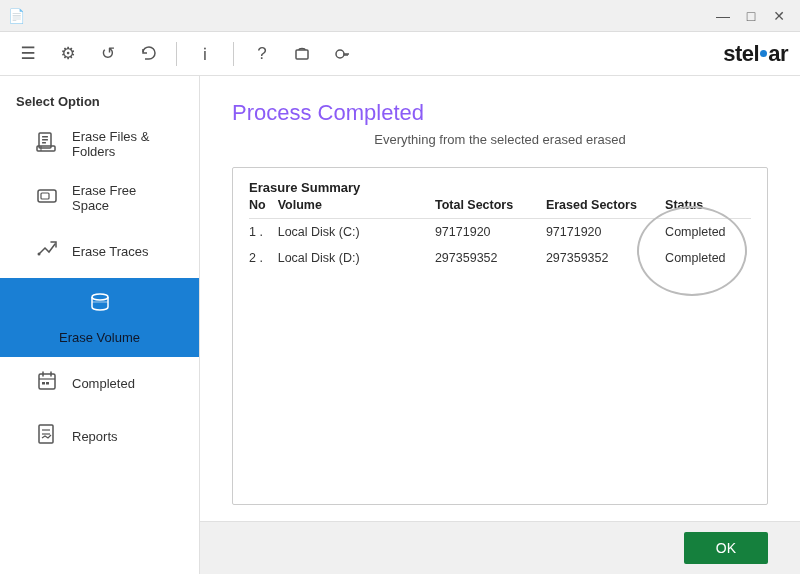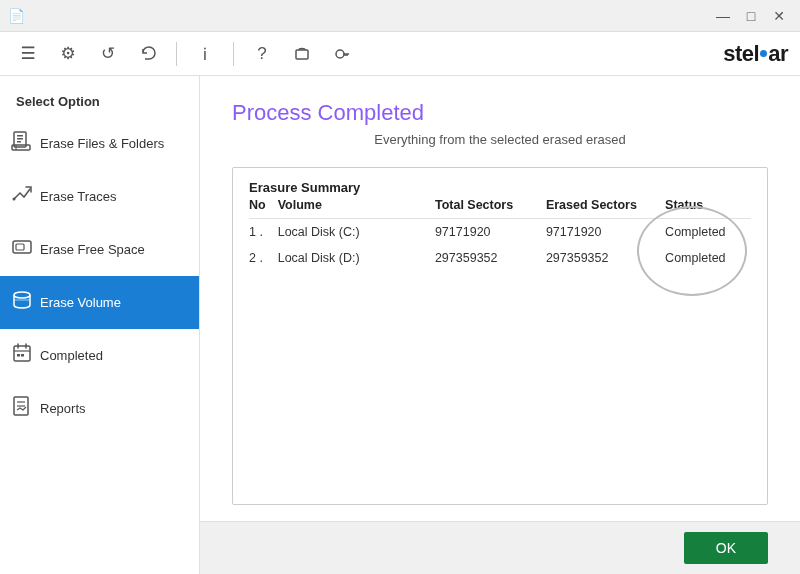--- a/index.html
+++ b/index.html
@@ -115,31 +115,32 @@
     }
     .sidebar-section-label {
       font-size: 13px;
       font-weight: 600;
       color: #333;
       padding: 10px 16px 8px 16px;
     }
     .sidebar-item {
       display: flex;
       align-items: center;
-      gap: 4px;
-      padding: 12px 8px;
+      gap: 11px;
+      padding: 12px 33px;
       cursor: pointer;
       color: #333;
       font-size: 13px;
       font-weight: 500;
       border-radius: 0;
     }
     .sidebar-item.active {
       background: #1a7fd4;
-      color: #ffffff;
+      color: #0f172a;
+      flex-direction: column;
     }
     .sidebar-item.active .sidebar-icon { color: #fff; }
     .sidebar-icon {
       font-size: 20px;
       width: 28px;
       text-align: center;
       color: #555;
       flex-shrink: 0;
     }
 
@@ -292,36 +293,36 @@
           <rect x="2" y="16" width="18" height="5" rx="1" stroke="#555" stroke-width="1.5" fill="none"></rect>
           <line x1="6" y1="16" x2="6" y2="21" stroke="#555" stroke-width="1"></line>
         </svg>
       </span>
       <span>Erase Files &amp; Folders</span>
     </div>
 
     <div class="sidebar-item">
       <span class="sidebar-icon">
         <svg width="24" height="24" viewBox="0 0 24 24" fill="none">
+          <rect x="3" y="6" width="18" height="12" rx="2" stroke="#555" stroke-width="1.5" fill="none"></rect>
+          <rect x="6" y="9" width="8" height="6" rx="1" stroke="#555" stroke-width="1.2" fill="none"></rect>
+        </svg>
+      </span>
+      <span>Erase Free Space</span>
+    </div>
+
+    <div class="sidebar-item">
+      <span class="sidebar-icon">
+        <svg width="24" height="24" viewBox="0 0 24 24" fill="none">
           <path d="M4 17 L10 11 L14 15 L20 7" stroke="#555" stroke-width="1.5" fill="none" stroke-linecap="round"></path>
           <circle cx="4" cy="17" r="1.5" fill="#555"></circle>
           <path d="M16 5 L21 5 L21 10" stroke="#555" stroke-width="1.5" fill="none" stroke-linecap="round"></path>
         </svg>
       </span>
       <span>Erase Traces</span>
-    </div>
-
-    <div class="sidebar-item">
-      <span class="sidebar-icon">
-        <svg width="24" height="24" viewBox="0 0 24 24" fill="none">
-          <rect x="3" y="6" width="18" height="12" rx="2" stroke="#555" stroke-width="1.5" fill="none"></rect>
-          <rect x="6" y="9" width="8" height="6" rx="1" stroke="#555" stroke-width="1.2" fill="none"></rect>
-        </svg>
-      </span>
-      <span>Erase Free Space</span>
     </div>
 
     <div class="sidebar-item active">
       <span class="sidebar-icon">
         <svg width="24" height="24" viewBox="0 0 24 24" fill="none">
           <ellipse cx="12" cy="7" rx="8" ry="3" stroke="white" stroke-width="1.5" fill="none"></ellipse>
           <path d="M4 7 L4 17 C4 18.7 7.6 20 12 20 C16.4 20 20 18.7 20 17 L20 7" stroke="white" stroke-width="1.5" fill="none"></path>
           <line x1="4" y1="12" x2="20" y2="12" stroke="white" stroke-width="1" opacity="0.6"></line>
         </svg>
       </span>

